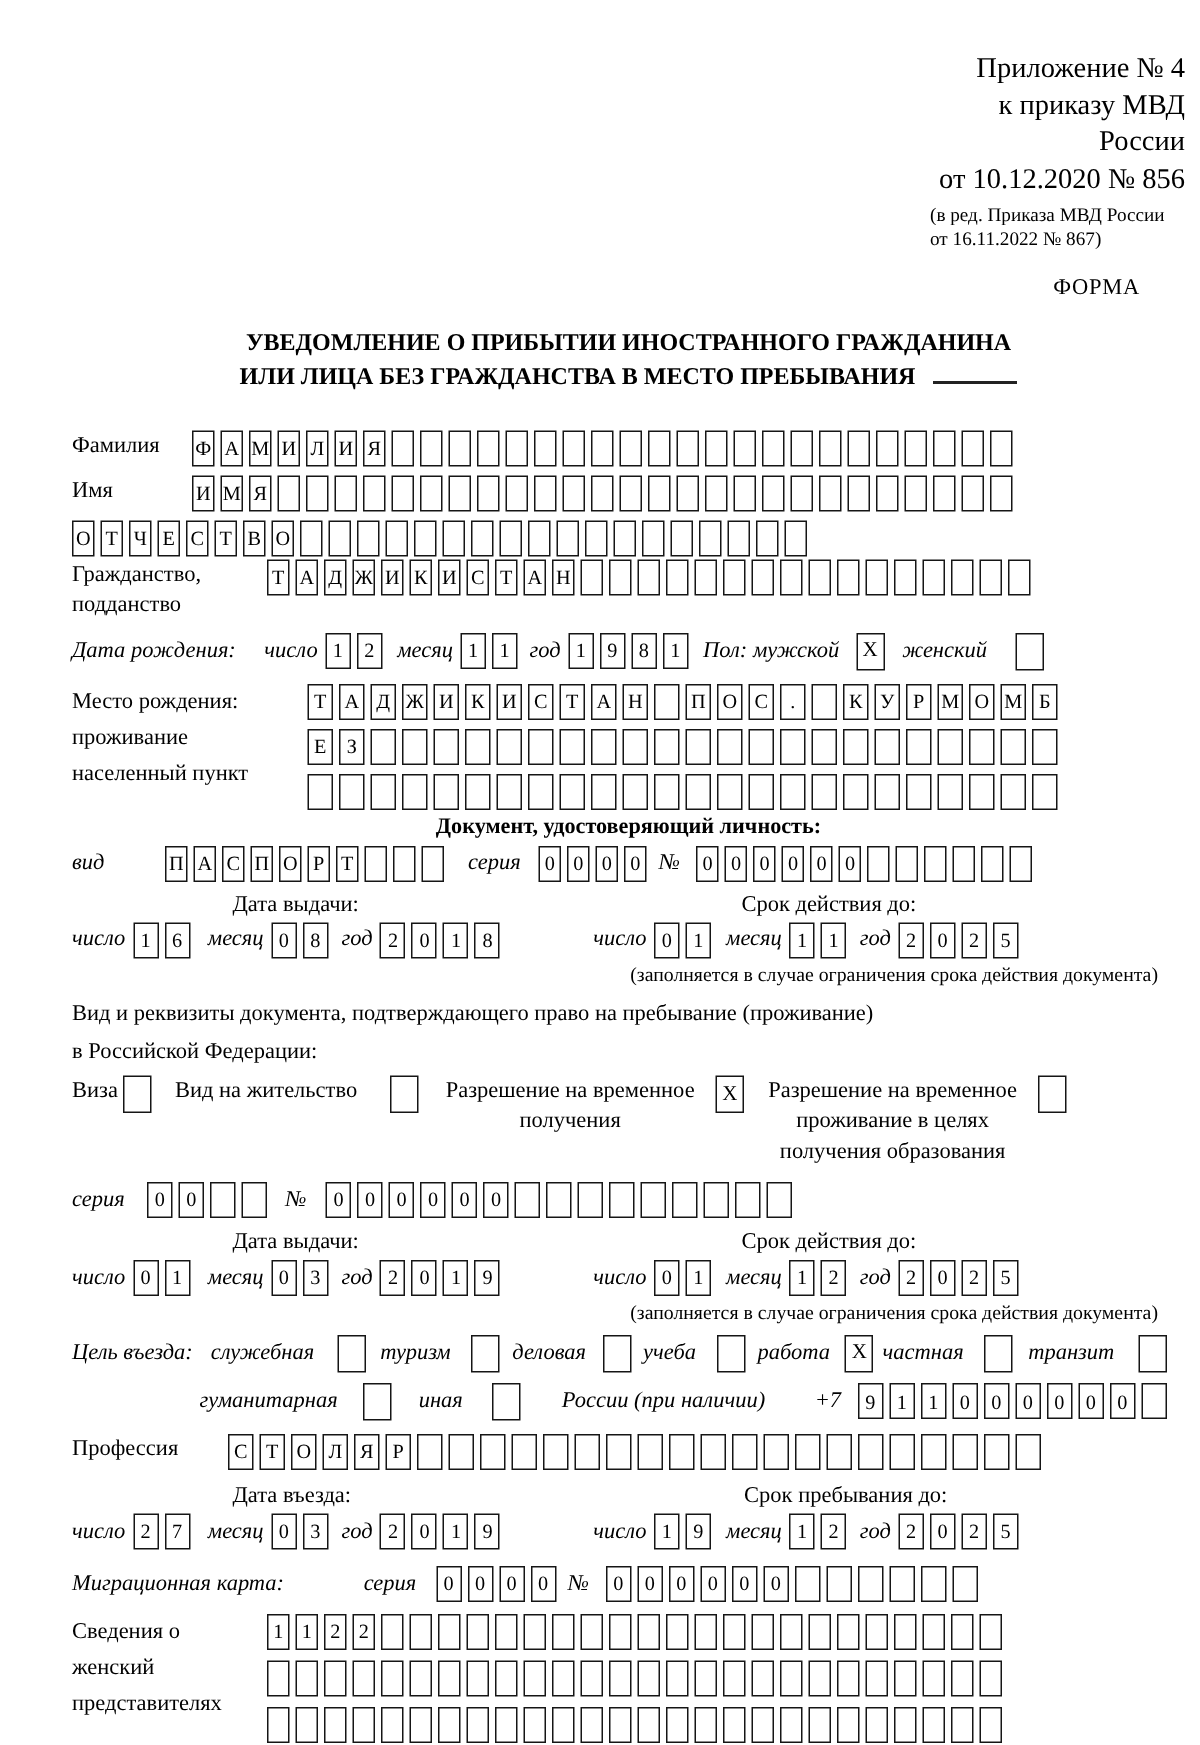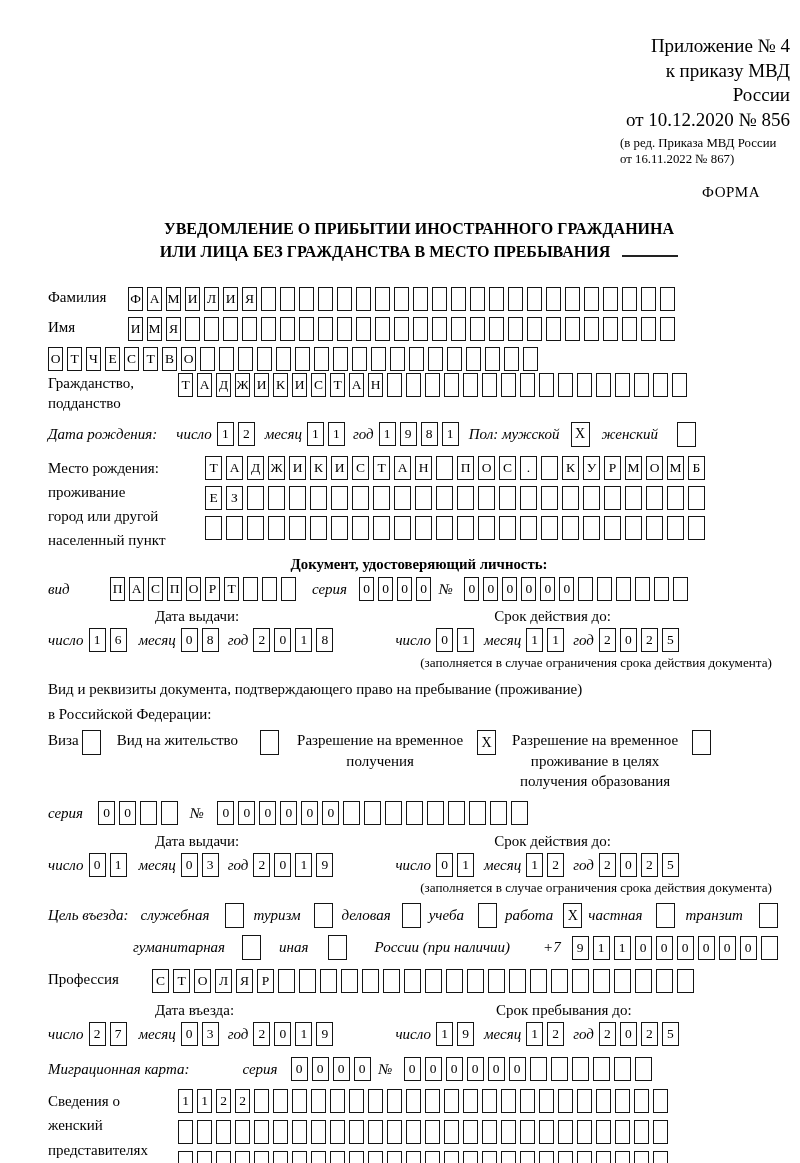--- a/index.html
+++ b/index.html
@@ -215,21 +215,20 @@
     <span class="lbl" style="margin-left:10px">Пол: мужской</span>
     <span class="cbox" style="margin-left:6px">X</span>
     <span class="lbl" style="margin-left:12px">женский</span>
     <span class="cbox" style="margin-left:14px"></span>
   </div>
 
   <div class="row" style="margin-top:9px">
     <div class="lbl" style="width:157px; line-height:1.62">
       <div>Место рождения:</div>
       <div>проживание</div>
-      <div>город или другой</div>
       <div>населенный пункт</div>
     </div>
     <div>
       <div class="cells wide">
           <span class="cell">Т</span>
           <span class="cell">А</span>
           <span class="cell">Д</span>
           <span class="cell">Ж</span>
           <span class="cell">И</span>
           <span class="cell">К</span>

